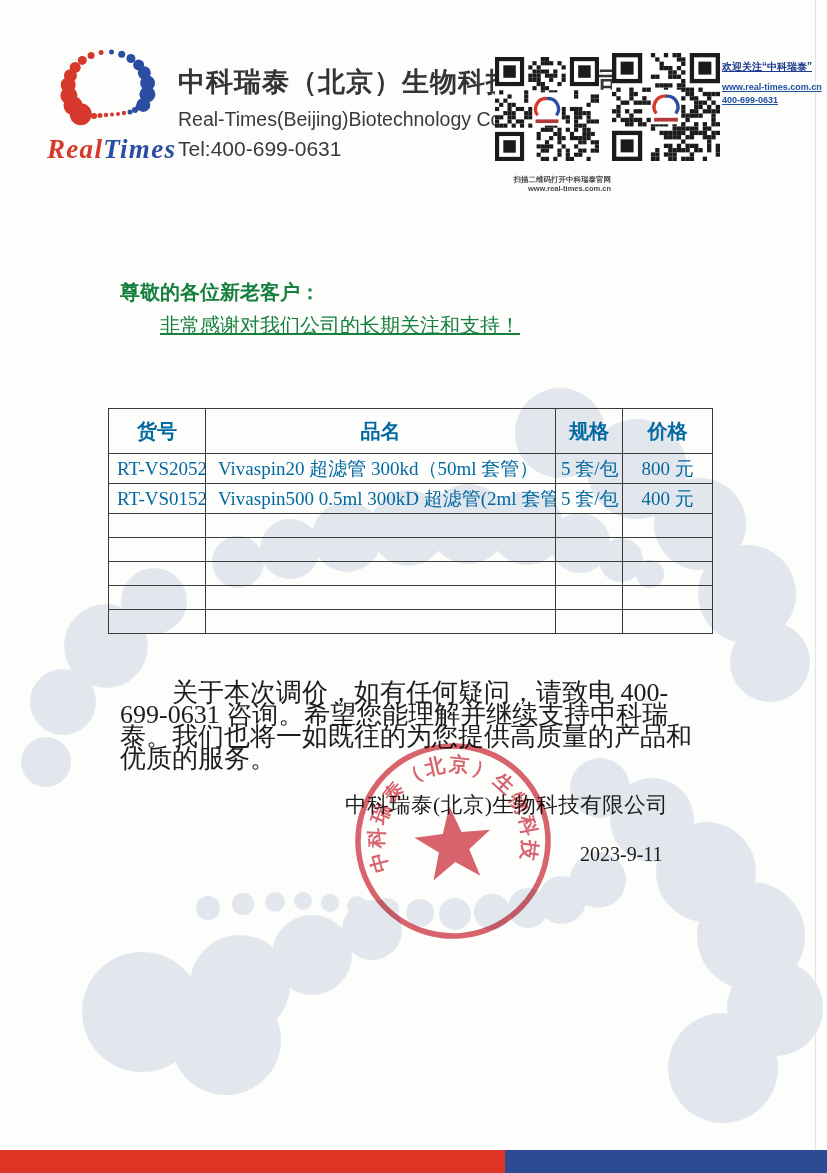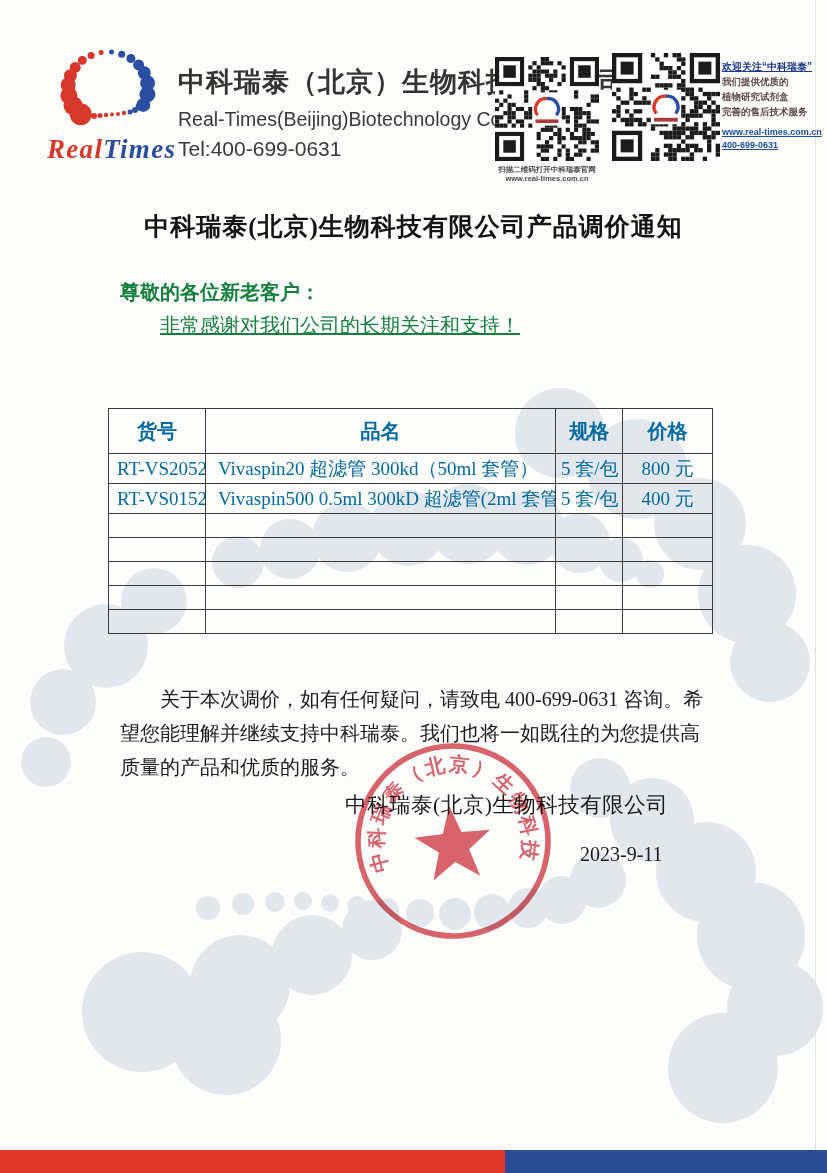--- a/index.html
+++ b/index.html
@@ -13,22 +13,22 @@
   .company-cn{position:absolute;left:178px;top:64px;font-family:"Liberation Sans","DejaVu Sans",sans-serif;
               font-weight:bold;font-size:27px;letter-spacing:1px;color:#343434;}
   .company-en{position:absolute;left:178px;top:108px;font-family:"Liberation Sans","DejaVu Sans",sans-serif;
               font-size:19.5px;color:#3a3a3a;}
   .company-tel{position:absolute;left:178px;top:137px;font-family:"Liberation Sans","DejaVu Sans",sans-serif;
               font-size:21px;color:#3a3a3a;}
   .qr{position:absolute;margin:0;z-index:1;}
   .qr svg{display:block;background:#fff;}
   #qr1{left:495px;top:57px;}
   #qr2{left:612px;top:53px;}
-  .qr-caption{width:128px;margin-left:-12px;text-align:center;font-family:"Liberation Sans",sans-serif;
-              font-size:7.5px;line-height:9px;color:#4a4a4a;margin-top:4px;font-weight:bold;}
+  .qr-caption{width:128px;margin-left:-12px;text-align:right;font-family:"Liberation Sans",sans-serif;
+              font-size:7.5px;line-height:9px;color:#4a4a4a;margin-top:14px;font-weight:bold;}
   .sidebar{position:absolute;left:722px;top:60px;width:100px;z-index:1;
            font-family:"Liberation Sans","DejaVu Sans",sans-serif;}
   .sb-title{font-size:10px;font-weight:bold;color:#1d3a8f;text-decoration:underline;margin-bottom:0;}
   .sb-line{font-size:9.5px;font-weight:bold;color:#5d4545;line-height:15px;}
   .sb-links{margin-top:7px;}
   .sb-link{display:block;font-size:9px;font-weight:bold;color:#1d4fa0;text-decoration:underline;line-height:13px;cursor:pointer;}
 
   
   .notice-title{position:absolute;left:0;top:210px;width:827px;text-align:center;margin:0;
                 font-size:25px;font-weight:bold;color:#141414;letter-spacing:1px;z-index:1;}
@@ -41,21 +41,21 @@
   .price-table{position:absolute;left:108px;top:408px;width:604px;border-collapse:collapse;z-index:1;
                font-size:19px;color:#0369a1;table-layout:fixed;}
   .price-table th,.price-table td{border:1.6px solid #3a3a3a;overflow:hidden;white-space:nowrap;}
   .price-table th{height:42px;font-size:20px;font-weight:bold;text-align:center;}
   .price-table tbody td{height:29px;padding:0 5px;}
   .price-table td:nth-child(1){text-align:left;padding-left:8px;}
   .price-table td:nth-child(2){text-align:left;padding-left:12px;}
   .price-table td:nth-child(3),.price-table td:nth-child(4){text-align:center;}
   .price-table tr.empty td{height:23px;}
 
-  .closing{position:absolute;left:120px;top:682px;width:594px;font-size:20px;line-height:34px;
+  .closing{position:absolute;left:120px;top:682px;width:594px;font-size:26px;line-height:22px;
            color:#1c1c1c;text-indent:2em;margin:0;z-index:1;}
   .sig-company{position:absolute;left:345px;top:790px;font-size:21.5px;color:#1c1c1c;z-index:1;letter-spacing:0.5px;}
   .sig-date{position:absolute;left:580px;top:843px;font-size:20px;color:#1c1c1c;z-index:1;}
   .stamp{position:absolute;left:346px;top:734px;z-index:2;opacity:0.86;mix-blend-mode:multiply;
          transform:rotate(-6deg);}
 
   
   .bottombar{position:absolute;left:0;bottom:0;width:827px;height:23px;display:flex;z-index:3;}
   .bar-red{width:505px;height:100%;}
   .bar-blue{flex:1;height:100%;}
@@ -529,33 +529,27 @@
           <rect x="8" y="80" width="12" height="12" fill="#1b1b1b"></rect>
           <rect x="36" y="34" width="28" height="32" fill="#fff"></rect>
           <path d="M50 40 A10 10 0 0 0 41 56" stroke="#d6382b" stroke-width="3.2" fill="none"></path>
           <path d="M50 40 A10 10 0 0 1 59 56" stroke="#2b4ea2" stroke-width="3.2" fill="none"></path>
           <rect x="39" y="60" width="22" height="3.5" fill="#b03a3a"></rect>
         </svg>
     </figure>
 
     <aside class="sidebar">
       <div class="sb-title">欢迎关注“中科瑞泰”</div>
-      <div id="sb-lines">
-          <div class="sb-line">我们提供优质的</div>
-          <div class="sb-line">植物研究试剂盒</div>
-          <div class="sb-line">完善的售后技术服务</div>
-        </div>
       <div class="sb-links">
         <a class="sb-link">www.real-times.com.cn</a>
         <a class="sb-link">400-699-0631</a>
       </div>
     </aside>
   </header>
 
-  <h1 class="notice-title">中科瑞泰(北京)生物科技有限公司产品调价通知</h1>
 
   <div class="bodytext">
     <p class="salutation">尊敬的各位新老客户：</p>
     <p class="indent">非常感谢对我们公司的长期关注和支持！</p>
   </div>
 
   <table class="price-table">
     <colgroup id="price-cols">
         <col style="width: 97px;">
         <col style="width: 350px;">

